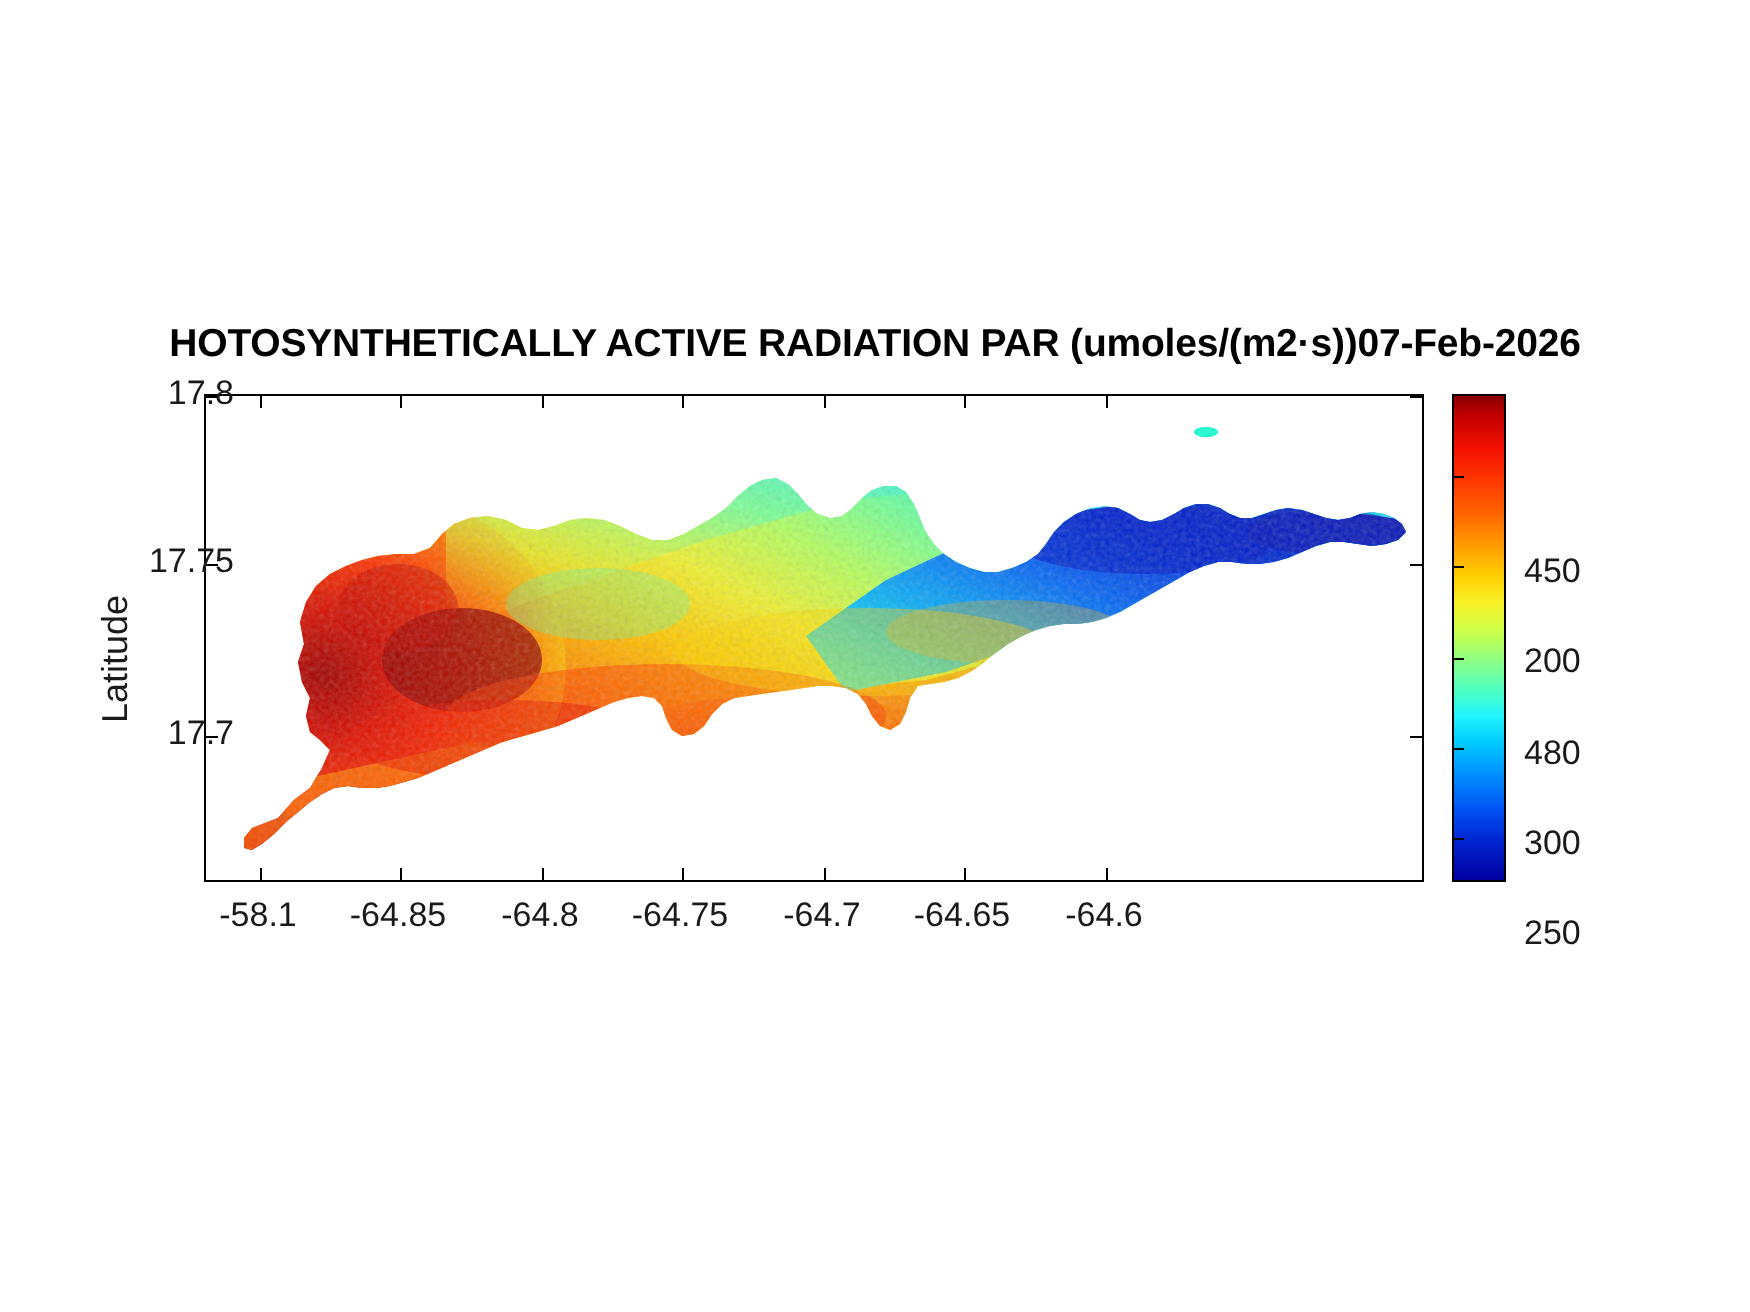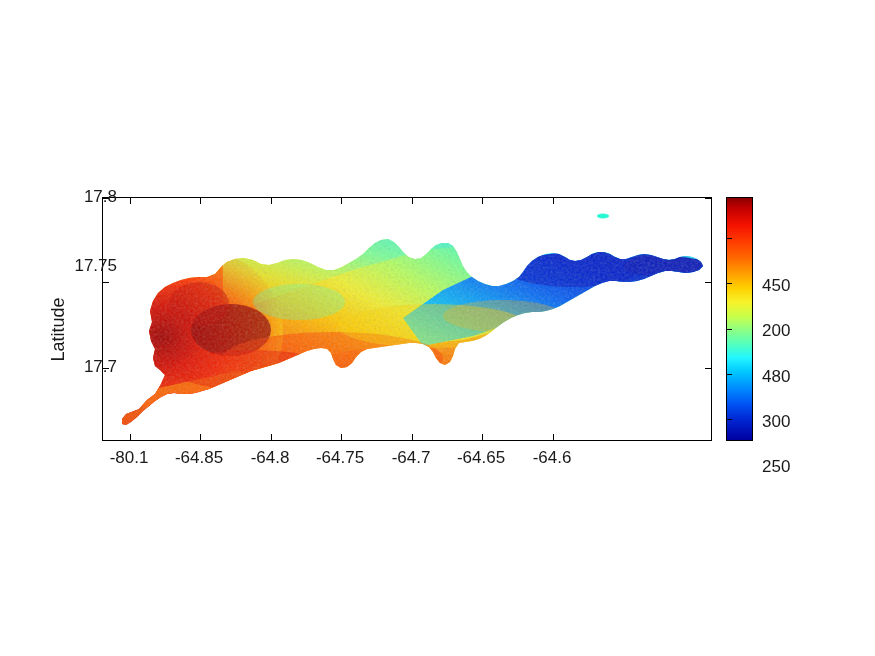--- a/index.html
+++ b/index.html
@@ -112,20 +112,21 @@
     transform:translateY(-50%);
     white-space:nowrap;
     margin-top:48px;
   }
 </style>
 </head>
 <body>
 
 <div id="figure">
 
+  <div class="title">HOTOSYNTHETICALLY ACTIVE RADIATION PAR (umoles/(m2·s))07-Feb-2026</div>
 
   <div id="axes">
     <svg id="mapsvg" viewBox="0 0 610 244" preserveAspectRatio="none">
       <defs>
 
         <radialGradient id="gWest" cx="0.34" cy="0.52" r="0.78">
           <stop offset="0%" stop-color="#9e0000"></stop>
           <stop offset="22%" stop-color="#d40b00"></stop>
           <stop offset="45%" stop-color="#ff3000"></stop>
           <stop offset="68%" stop-color="#ff7a00"></stop>
@@ -281,30 +282,30 @@
     <div class="tick tick-x" style="left:450px"></div>
 
     <div class="tick tick-y" style="top:0px"></div>
     <div class="tick tick-y" style="top:84px"></div>
     <div class="tick tick-y" style="top:170px"></div>
     <div class="tick tick-y rt" style="top:0px"></div>
     <div class="tick tick-y rt" style="top:84px"></div>
     <div class="tick tick-y rt" style="top:170px"></div>
   </div>
 
-  <div class="xticklabel" style="left:129px">-80.1</div>
+  <div class="xticklabel" style="left:129px">-58.1</div>
   <div class="xticklabel" style="left:199px">-64.85</div>
   <div class="xticklabel" style="left:270px">-64.8</div>
   <div class="xticklabel" style="left:340px">-64.75</div>
   <div class="xticklabel" style="left:411px">-64.7</div>
   <div class="xticklabel" style="left:481px">-64.65</div>
   <div class="xticklabel" style="left:552px">-64.6</div>
 
   <div class="yticklabel" style="top:367px">17.7</div>
-  <div class="yticklabel" style="top:266px">17.75</div>
+  <div class="yticklabel" style="top:281px">17.75</div>
   <div class="yticklabel" style="top:197px">17.8</div>
 
   <div class="ylabel">Latitude</div>
 
   <div id="colorbar"></div>
   <div class="cbtick" style="top:238px"></div>
   <div class="cbtick" style="top:283px"></div>
   <div class="cbtick" style="top:329px"></div>
   <div class="cbtick" style="top:374px"></div>
   <div class="cbtick" style="top:419px"></div>

